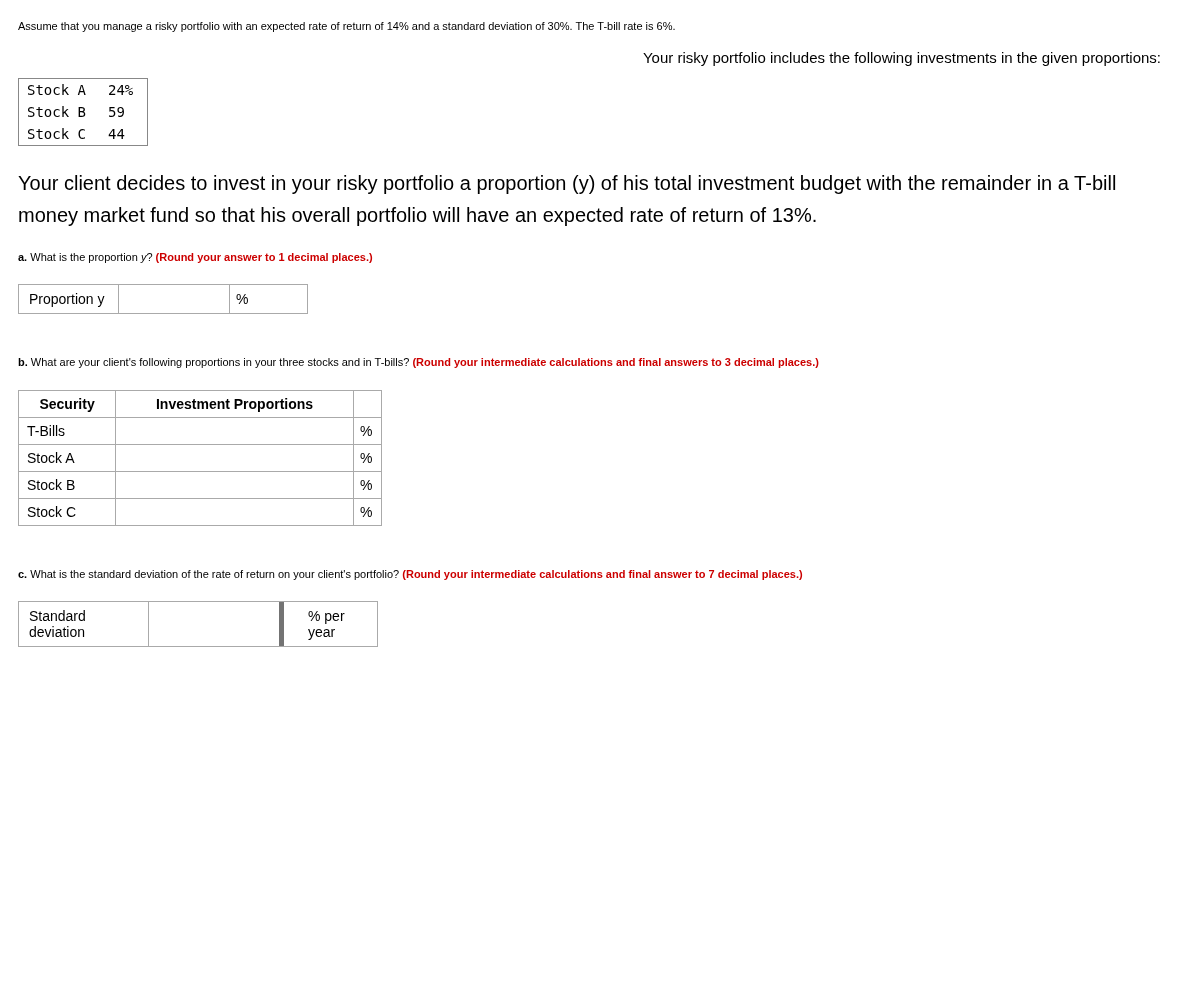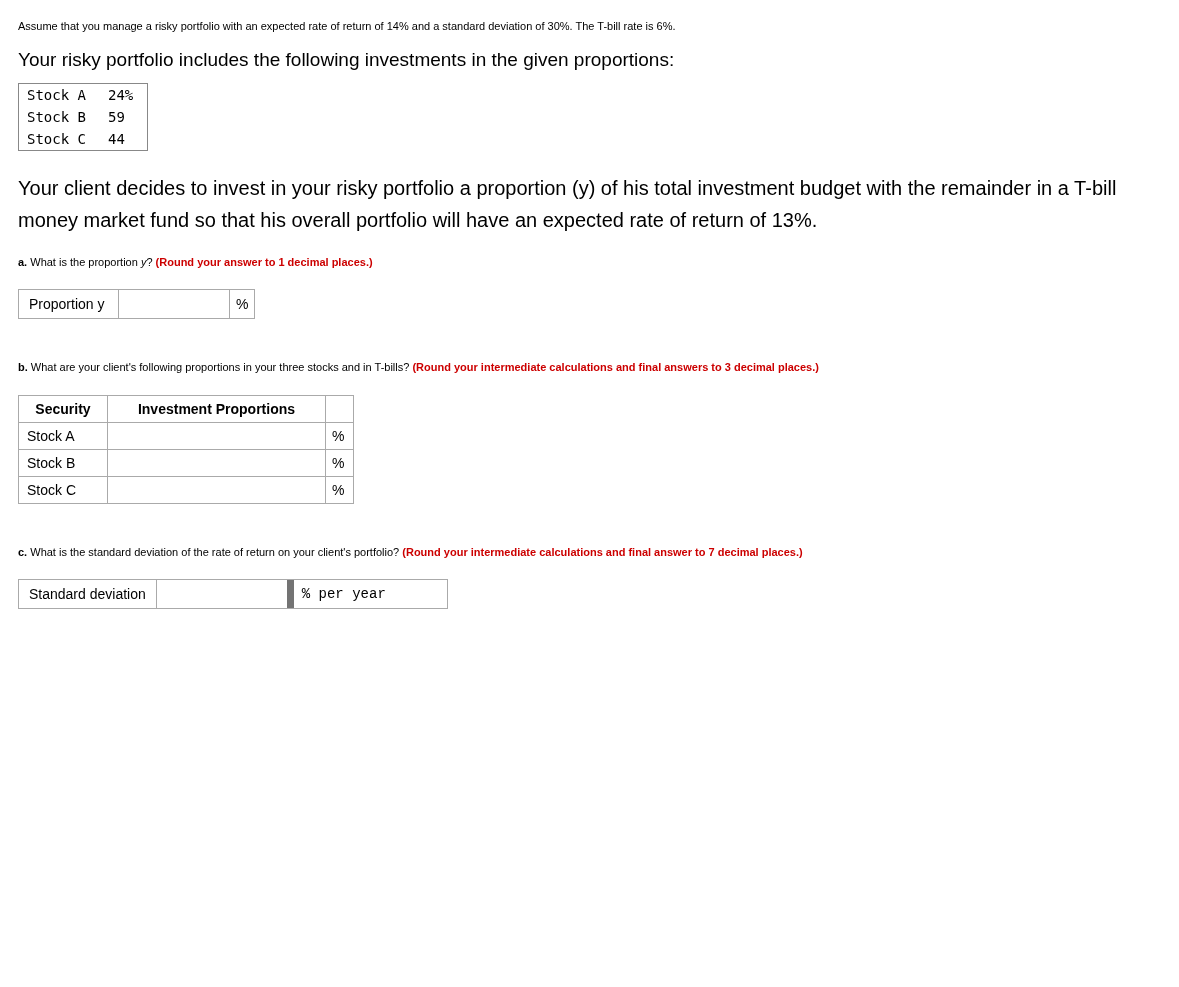--- a/index.html
+++ b/index.html
@@ -14,22 +14,23 @@
       background: #fff;
       padding: 18px 18px 30px 18px;
       max-width: 1179px;
     }
     .intro-text {
       font-size: 11px;
       line-height: 1.5;
       margin-bottom: 14px;
     }
     .portfolio-text {
-      font-size: 19px;
+      font-size: 15px;
       margin-bottom: 12px;
+      text-align: right;
     }
     .stock-table-wrapper {
       border: 1px solid #888;
       display: inline-block;
       margin-bottom: 18px;
     }
     .stock-table-wrapper table {
       border-collapse: collapse;
       font-family: monospace;
       font-size: 14px;
@@ -51,21 +52,21 @@
       font-weight: bold;
     }
     .red-bold {
       color: #cc0000;
       font-weight: bold;
     }
     .proportion-row {
       display: flex;
       align-items: center;
       border: 1px solid #aaa;
-      width: 237px;
+      width: 290px;
       margin-bottom: 40px;
     }
     .proportion-label {
       padding: 6px 10px;
       font-size: 14px;
       border-right: 1px solid #aaa;
       white-space: nowrap;
       min-width: 100px;
     }
     .proportion-input {
@@ -76,21 +77,21 @@
       width: 110px;
     }
     .proportion-unit {
       padding: 6px 6px;
       font-size: 14px;
       border-left: 1px solid #aaa;
     }
     .invest-table {
       border-collapse: collapse;
       margin-bottom: 40px;
-      width: 336px;
+      width: 364px;
     }
     .invest-table th, .invest-table td {
       border: 1px solid #aaa;
       padding: 5px 8px;
       font-size: 14px;
     }
     .invest-table th {
       font-weight: bold;
       background: #fff;
     }
@@ -102,41 +103,40 @@
       padding: 0 2px;
     }
     .invest-table td.unit-cell {
       padding: 5px 6px;
       width: 28px;
     }
     .std-row {
       display: flex;
       align-items: flex-end;
       border: 1px solid #aaa;
-      width: 430px;
+      width: 360px;
       margin-top: 16px;
     }
     .std-label {
       padding: 6px 10px;
       font-size: 14px;
       border-right: 1px solid #aaa;
       min-width: 130px;
     }
     .std-input {
       border: none;
       outline: none;
       padding: 6px 4px;
       font-size: 14px;
       width: 130px;
     }
     .std-unit {
-      padding: 6px 8px;
-      font-size: 14px;
-      border-left: 7px solid #737373;
-      font-family: Liberation Mono, monospace;
+      padding: 6px 24px;
+      font-size: 14px;
+      border-left: 5px solid #737373;
     }
     .section-spacer {
       margin-bottom: 18px;
     }
   </style>
 </head>
 <body>
 
 
 
@@ -185,20 +185,25 @@
 
 <table class="invest-table">
   <thead>
     <tr>
       <th>Security</th>
       <th>Investment Proportions</th>
       <th></th>
     </tr>
   </thead>
   <tbody id="invest-tbody">
+  <tr>
+        <td>T-Bills</td>
+        <td><input type="text" style="border: none; outline: none; width: 160px; font-size: 14px;"></td>
+        <td class="unit-cell">%</td>
+      </tr>
       <tr>
         <td>Stock A</td>
         <td><input type="text" style="border: none; outline: none; width: 160px; font-size: 14px;"></td>
         <td class="unit-cell">%</td>
       </tr>
       <tr>
         <td>Stock B</td>
         <td><input type="text" style="border: none; outline: none; width: 160px; font-size: 14px;"></td>
         <td class="unit-cell">%</td>
       </tr>

